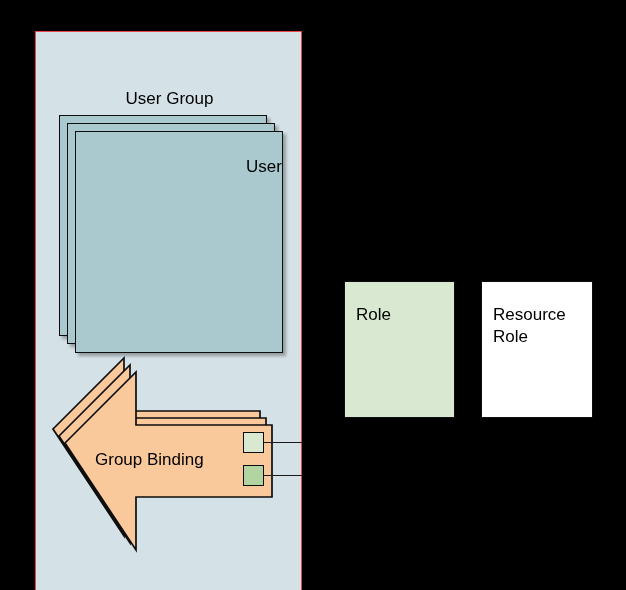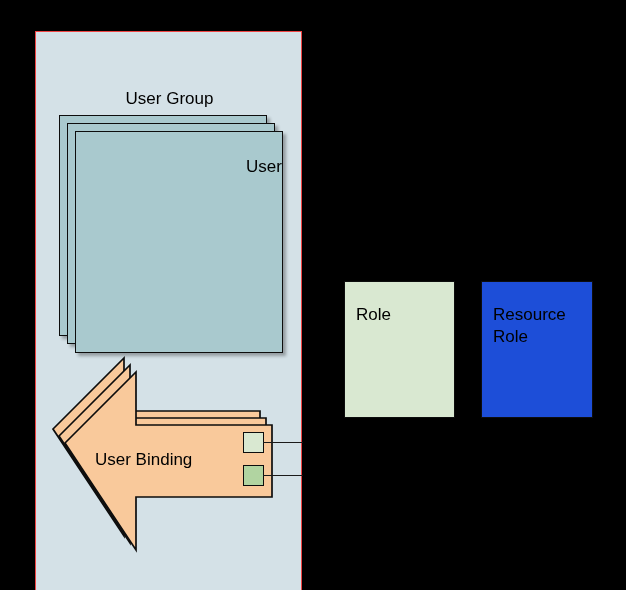--- a/index.html
+++ b/index.html
@@ -132,21 +132,21 @@
     border: 1.6px solid #0d0d0d;
     box-sizing: border-box;
     box-shadow: 2px 2px 3px rgba(0,0,0,0.25);
   }
   .role-box {
     left: 344px; top: 281px; width: 111px; height: 137px;
     background: #d9e8d1;
   }
   .rg-box {
     left: 481px; top: 281px; width: 112px; height: 137px;
-    background: #1d4ed8;
+    background: #ffffff;
   }
   .std-label {
     position: absolute;
     left: 0;
     top: 22px;
     width: 100%;
     text-align: left;
     font-size: 17px;
     color: #000000;
     line-height: 22px;
@@ -176,21 +176,21 @@
       <polygon points="53,95 124,24 124,77 260,77 260,149 124,149 124,202"></polygon>
     </svg>
     <svg class="rb-arrow l2" viewBox="0 0 250 195">
       <polygon points="53,95 124,24 124,77 260,77 260,149 124,149 124,202"></polygon>
     </svg>
     <svg class="rb-arrow l3" viewBox="0 0 250 195">
       <polygon points="53,95 124,24 124,77 260,77 260,149 124,149 124,202"></polygon>
     </svg>
   </div>
 
-  <div class="rb-label">User Binding</div>
+  <div class="rb-label">Group Binding</div>
 
   <div class="port role-port"></div>
   <div class="port rg-port"></div>
 
   <div class="connector c1"></div>
   <div class="connector c2"></div>
 
   <div class="std-box role-box">
     <div class="std-label">Role</div>
   </div>

